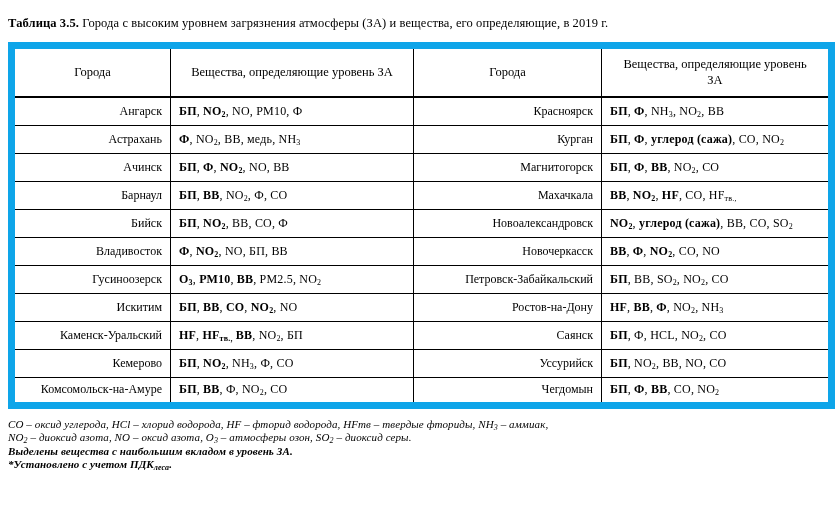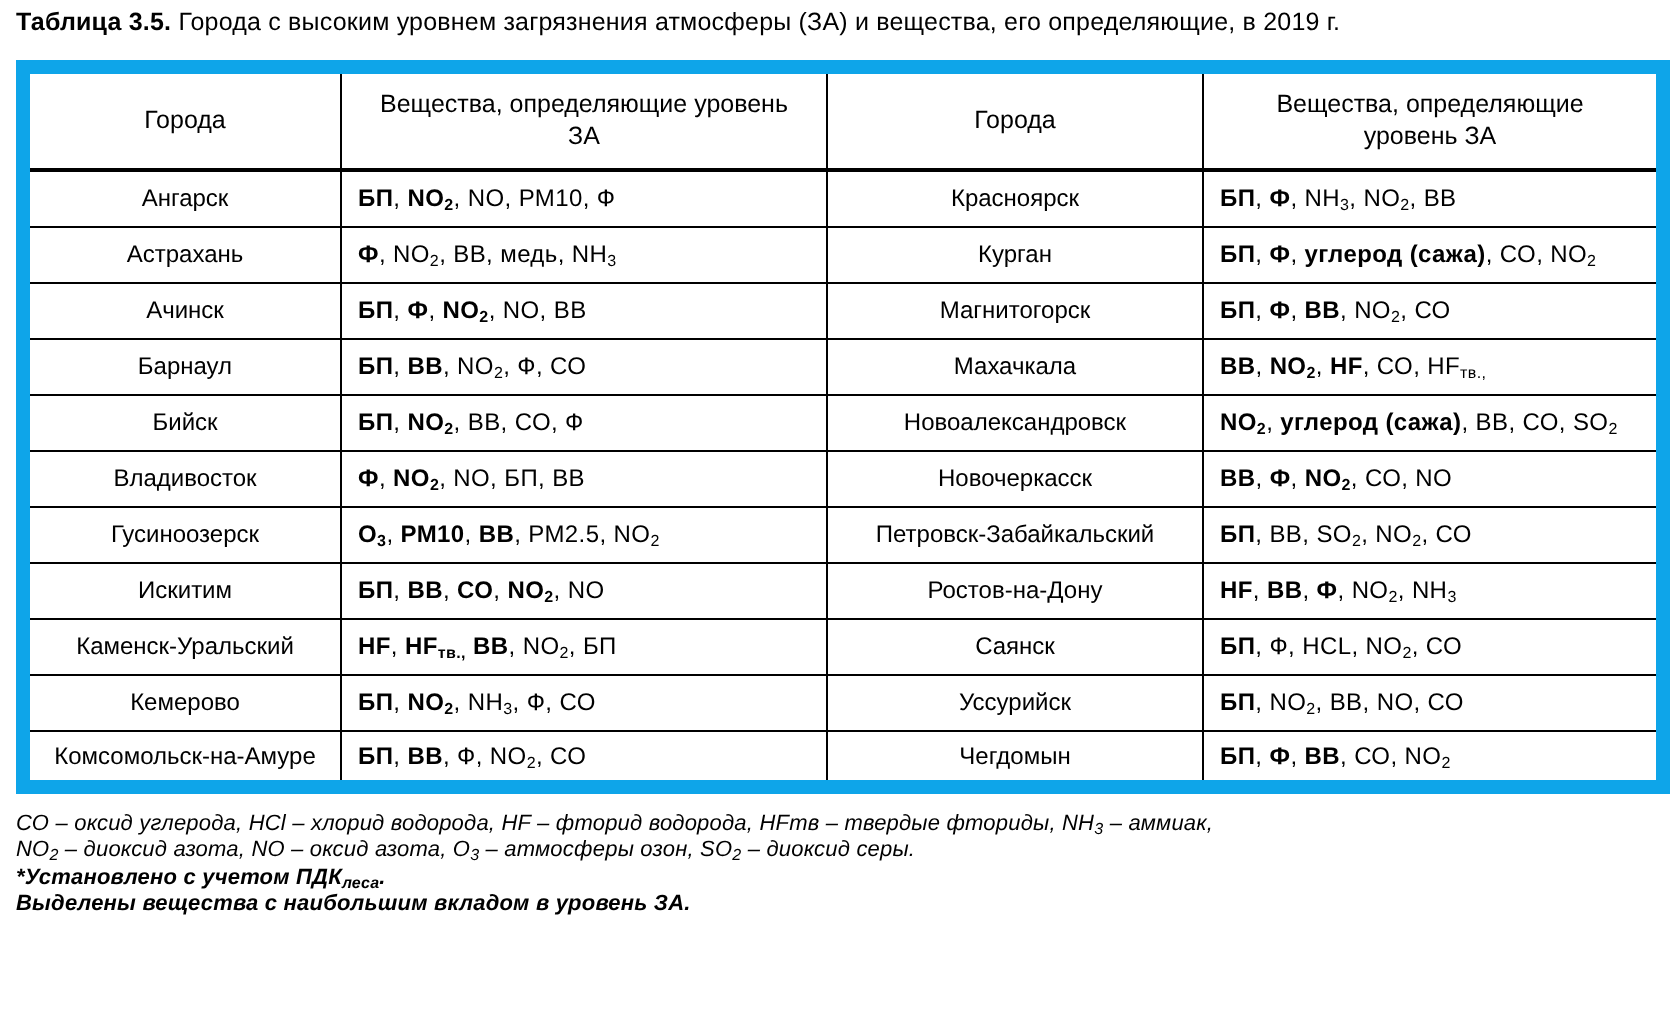--- a/index.html
+++ b/index.html
@@ -8,22 +8,23 @@
     background: #ffffff;
     color: #000000;
     font-family: "Liberation Sans", "DejaVu Sans", sans-serif;
   }
   .page {
     position: relative;
     width: 836px;
     height: 512px;
     background: #ffffff;
     box-sizing: border-box;
-    padding: 2px 8px 0 8px;
+    padding: 14px 8px 0 8px;
     overflow: hidden;
+    font-family: Liberation Serif, serif;
   }
   .title {
     font-size: 12.5px;
     line-height: 1.25;
     margin: 2px 0 10px 0;
     letter-spacing: 0.1px;
   }
   .title .t-label { font-weight: 700; }
   table.pollution {
     border-collapse: collapse;
@@ -44,21 +45,21 @@
     height: 52px;
     text-align: center;
     line-height: 1.35;
     border-bottom: 2px solid #000;
     padding: 2px 18px;
   }
   table.pollution tbody td {
     height: 28px;
     padding: 2px 8px;
   }
-  td.city { text-align: center; }
+  td.city { text-align: right; }
   td.subs { text-align: left; letter-spacing: 0.2px; }
   .b { font-weight: 700; }
   sub {
     font-size: 8px;
     line-height: 0;
     vertical-align: -2px;
   }
   .footnotes {
     margin-top: 9px;
     font-style: italic;
@@ -172,18 +173,18 @@
 
 </tbody>
   </table>
 
   <div class="footnotes">
 
   <div class="footnote-line"><span>СО – оксид углерода, HCl – хлорид водорода, HF – фторид водорода, HFтв – твердые фториды, NH</span><sub>3</sub><span> – аммиак,</span></div>
 
   <div class="footnote-line"><span>NO</span><sub>2</sub><span> – диоксид азота, NO – оксид азота, О</span><sub>3</sub><span> – атмосферы озон, SO</span><sub>2</sub><span> – диоксид серы.</span></div>
 
+  <div class="footnote-line bold"><span>Выделены вещества с наибольшим вкладом в уровень ЗА.</span></div>
+
   <div class="footnote-line bold"><span>*Установлено с учетом ПДК</span><sub>леса</sub><span>.</span></div>
-
-  <div class="footnote-line bold"><span>Выделены вещества с наибольшим вкладом в уровень ЗА.</span></div>
 </div>
 
 </div>
 
 </body></html>

